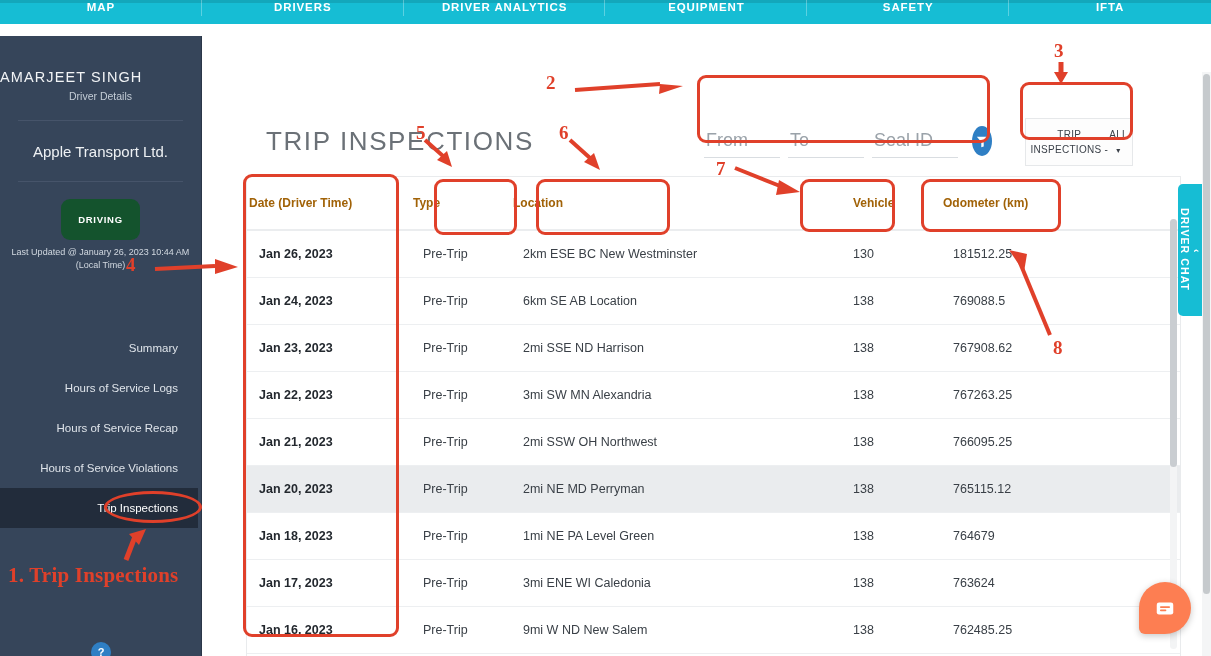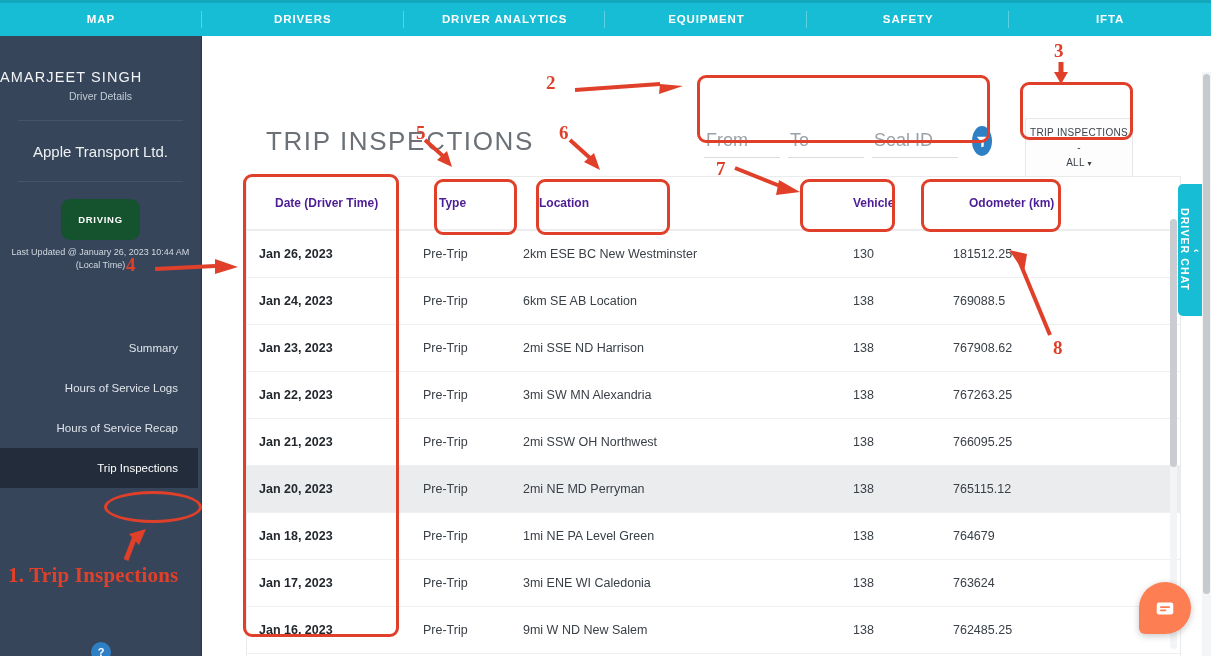--- a/index.html
+++ b/index.html
@@ -6,21 +6,21 @@
   html, body {
     width: 1211px; height: 656px;
     font-family: "Liberation Sans", sans-serif;
     background: #ffffff;
     overflow: hidden;
   }
   #app { position: relative; width: 1211px; height: 656px; }
 
   
   .topbar {
-    position: absolute; left: 0; top: 0; width: 1211px; height: 36px;
+    position: absolute; left: 0; top: 0; width: 1211px; height: 24px;
     background: #16bdd4;
     border-top: 3px solid #13a7bb;
     display: flex; align-items: flex-end;
   }
   .topnav-item {
     flex: 1 1 0; text-align: center;
     color: #ffffff; font-size: 11.5px; letter-spacing: .9px;
     font-weight: 600; line-height: 33px; height: 33px;
     position: relative; cursor: pointer;
     white-space: nowrap;
@@ -106,38 +106,38 @@
   .filter-btn {
     width: 30px; height: 30px; border-radius: 50%;
     background: #2f7fc4; border: none; cursor: pointer;
     display: flex; align-items: center; justify-content: center;
     margin-left: 6px;
   }
   .dropdown {
     position: absolute; left: 823px; top: 82px;
     width: 108px; min-height: 48px;
     background: #fdfdfd; border: 1px solid #e6e8ea;
-    display: flex; flex-direction: column; align-items: center;
+    display: flex; flex-direction: row; align-items: center;
     justify-content: center; text-align: center;
     font-size: 10px; color: #3b4149; letter-spacing: .3px;
     line-height: 15px; cursor: pointer; padding: 6px 4px;
   }
   .caret { font-size: 8px; }
 
   
   .tablewrap {
     position: absolute; left: 44px; top: 140px;
     width: 935px; height: 485px; background: #fff;
     border: 1px solid #e9ebed;
     overflow: hidden;
   }
   table { width: 100%; border-collapse: collapse; table-layout: fixed; }
   thead th {
-    text-align: left; font-size: 12px; font-weight: 700; color: #4c1d95;
-    padding: 19px 28px; border-bottom: 2px solid #ebedef;
+    text-align: left; font-size: 12px; font-weight: 700; color: #a16207;
+    padding: 19px 2px; border-bottom: 2px solid #ebedef;
     background: #fff;
   }
   tbody td {
     font-size: 12.5px; color: #3a4047; padding: 16px 12px;
     border-bottom: 1px solid #edeff1; background: #fff;
   }
   tbody tr.hl td { background: #eaecee; }
   td.c-date { font-weight: 700; color: #23282e; }
   col.w-date { width: 164px; }
   col.w-type { width: 100px; }
@@ -229,20 +229,21 @@
       <div class="sb-updated">
         <div>Last Updated @ January 26, 2023 10:44 AM</div>
         <div>(Local Time)</div>
       </div>
     </div>
 
     <div class="sb-menu">
       <div class="sb-item"><span>Summary</span></div>
       <div class="sb-item"><span>Hours of Service Logs</span></div>
       <div class="sb-item"><span>Hours of Service Recap</span></div>
+      <div class="sb-item"><span>Hours of Service Violations</span></div>
       <div class="sb-item active"><span>Trip Inspections</span></div>
     </div>
 
     <div class="sb-help-wrap">
       <span class="help-btn">?</span>
     </div>
   </div>
 
   <div class="collapse-btn">
     <span>‹</span>

